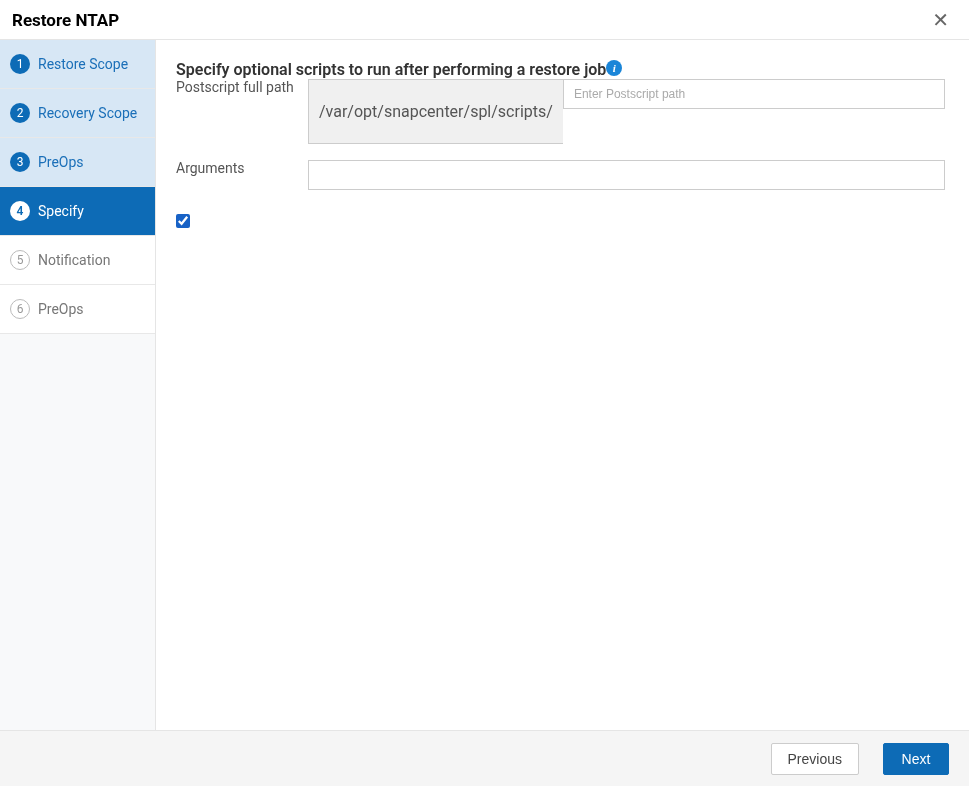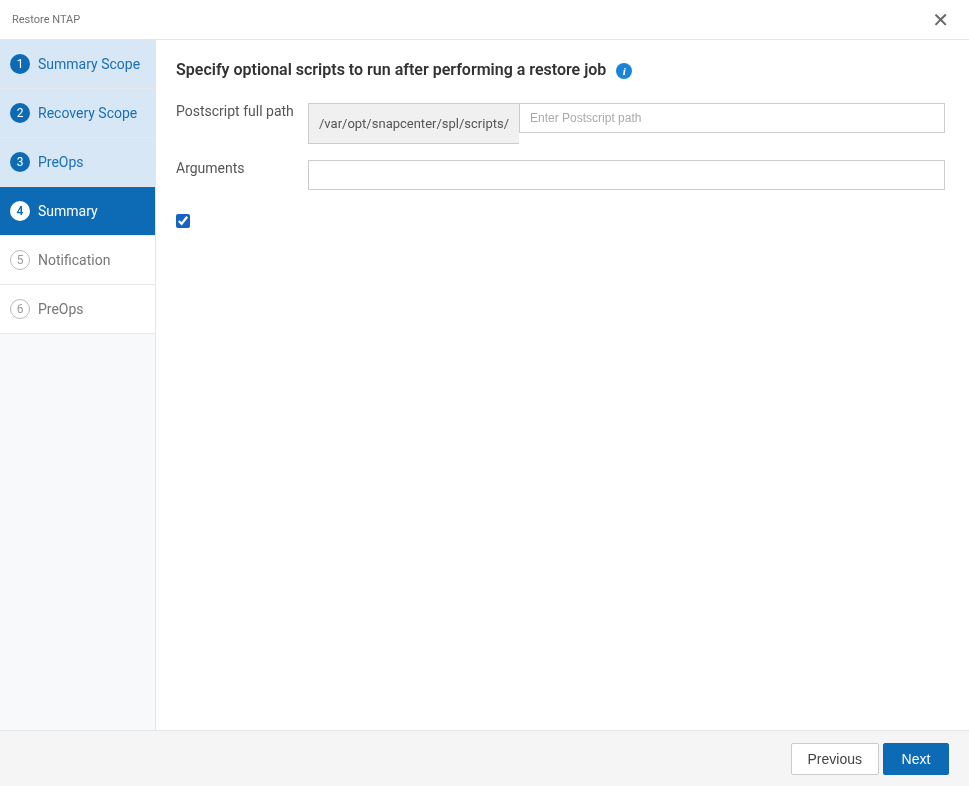--- a/index.html
+++ b/index.html
@@ -23,23 +23,23 @@
     }
     .dialog-header {
       display: flex;
       align-items: center;
       justify-content: space-between;
       padding: 8px 16px 8px 12px;
       border-bottom: 1px solid #e5e5e5;
       height: 40px;
     }
     .dialog-title {
-      font-size: 11px;
-      color: #737373;
-      font-weight: 400;
+      font-size: 17px;
+      color: #000000;
+      font-weight: 700;
     }
     .close-btn {
       font-size: 20px;
       color: #666;
       cursor: pointer;
       padding: 4px;
       line-height: 1;
       background: none;
       border: none;
     }
@@ -102,24 +102,22 @@
     }
     .content {
       flex: 1;
       padding: 20px 24px 20px 20px;
       overflow-y: auto;
     }
     .content-heading {
       font-size: 16px;
       color: #333;
       font-weight: 600;
-      margin-bottom: 24px;
-      display: flex;
-      align-items: flex-end;
-      gap: 10px;
+      display: flex;
+      align-items: flex-start;
     }
     .info-icon {
       display: inline-flex;
       align-items: center;
       justify-content: center;
       width: 16px;
       height: 16px;
       border-radius: 50%;
       background: #1a85d8;
       color: #fff;
@@ -140,22 +138,22 @@
       color: #555;
       flex-shrink: 0;
     }
     .form-input-group {
       flex: 1;
       display: flex;
     }
     .prefix-box {
       background: #f0f0f0;
       border: 1px solid #ccc;
-      padding: 12px 10px;
-      font-size: 13px;
+      padding: 22px 10px;
+      font-size: 16px;
       color: #555;
       border-right: none;
     }
     .text-input {
       flex: 1;
       border: 1px solid #ccc;
       padding: 6px 10px;
       font-size: 12px;
       color: #333;
       outline: none;
@@ -177,21 +175,21 @@
       cursor: pointer;
     }
     .checkbox-label {
       font-size: 13.5px;
       color: #555;
     }
     .dialog-footer {
       display: flex;
       justify-content: flex-end;
       align-items: center;
-      gap: 4px;
+      gap: 24px;
       padding: 12px 20px;
       border-top: 1px solid #e5e5e5;
       background: #f5f5f5;
       height: 56px;
     }
     .btn {
       min-width: 66px;
       padding: 7px 16px;
       font-size: 14px;
       border-radius: 2px;
@@ -217,36 +215,36 @@
       <span>✕</span>
     </button>
   </div>
 
   <div class="dialog-body">
 
     <div class="wizard-nav">
 
       <div class="wiz-step completed">
         <span class="step-num">1</span>
-        <span>Summary Scope</span>
+        <span>Restore Scope</span>
       </div>
 
       <div class="wiz-step completed">
         <span class="step-num">2</span>
         <span>Recovery Scope</span>
       </div>
 
       <div class="wiz-step completed">
         <span class="step-num">3</span>
         <span>PreOps</span>
       </div>
 
       <div class="wiz-step active">
         <span class="step-num">4</span>
-        <span>Summary</span>
+        <span>Specify</span>
       </div>
 
       <div class="wiz-step pending">
         <span class="step-num">5</span>
         <span>Notification</span>
       </div>
 
       <div class="wiz-step pending">
         <span class="step-num">6</span>
         <span>PreOps</span>

